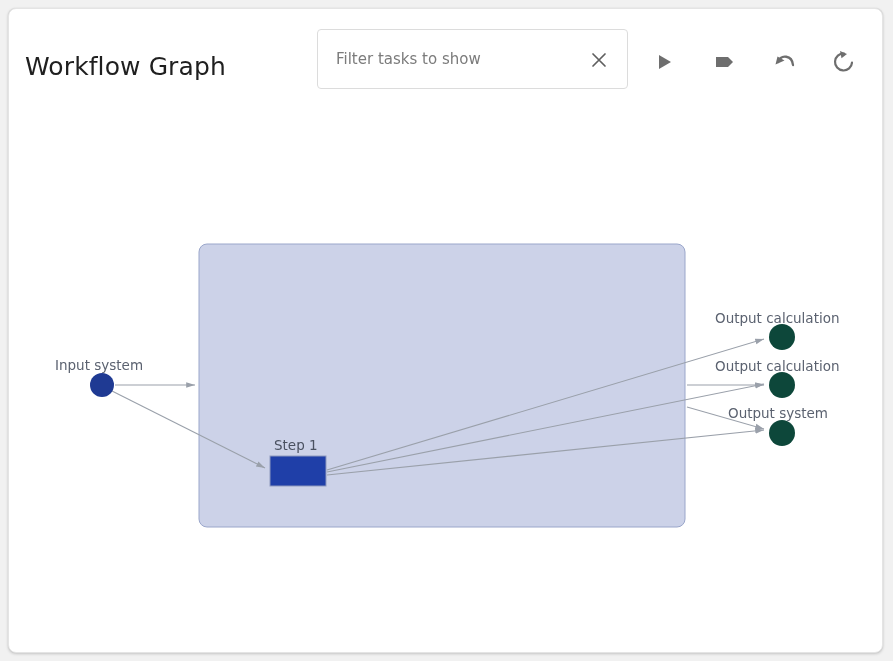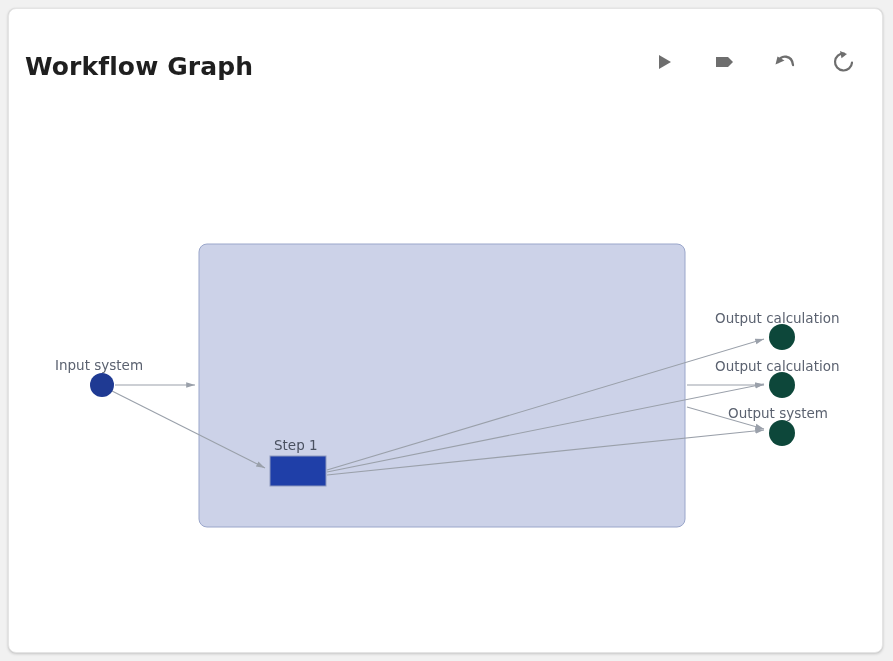--- a/index.html
+++ b/index.html
@@ -38,21 +38,21 @@
     height: 108px;
   }
 
   .page-title {
     position: absolute;
     left: 16px;
     top: 38px;
     font-size: 25px;
     line-height: 40px;
     color: #1f1f1f;
-    font-weight: 700;
+    font-weight: 400;
     letter-spacing: 0.1px;
     white-space: nowrap;
   }
 
   .filter-box {
     position: absolute;
     left: 308px;
     top: 20px;
     width: 311px;
     height: 60px;
@@ -139,20 +139,28 @@
 </style>
 </head>
 <body>
 
 <div id="app">
 
   <div class="toolbar">
 
     <div class="page-title">Workflow Graph</div>
 
+    <div class="filter-box">
+      <input class="filter-input" type="text" placeholder="Filter tasks to show" style="">
+      <button class="clear-btn">
+        <svg width="20" height="20" viewBox="0 0 20 20">
+          <path d="M4 4 L16 16 M16 4 L4 16" stroke="#5f5f5f" stroke-width="1.7" fill="none" stroke-linecap="round"></path>
+        </svg>
+      </button>
+    </div>
 
     <button class="tool-btn tool-run">
       <svg width="22" height="22" viewBox="0 0 22 22">
         <path d="M6 4 L18 11 L6 18 Z" fill="#6e6e6e"></path>
       </svg>
     </button>
 
     <button class="tool-btn tool-tag">
       <svg width="24" height="22" viewBox="0 0 24 22">
         <path d="M3 6 L15 6 L20 11 L15 16 L3 16 Z" fill="#6e6e6e"></path>

